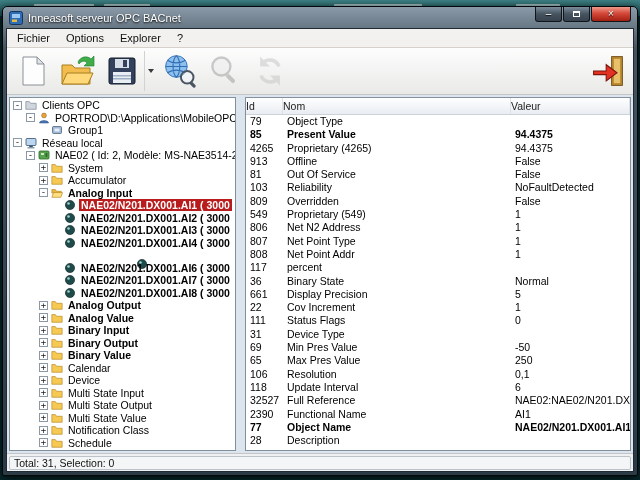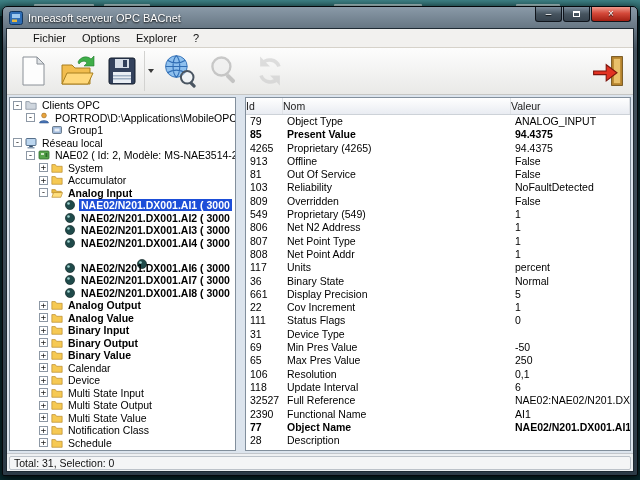--- a/index.html
+++ b/index.html
@@ -10,40 +10,40 @@
 .window{position:absolute;left:2px;top:6px;width:636px;height:470px;display:flex;flex-direction:column;
  background:linear-gradient(#8a9aa8,#44535f 42px,#2c3a46);border:1px solid #04070a;border-radius:5px 5px 2px 2px;
  box-shadow:0 2px 10px rgba(0,0,0,.85);padding:0 3px 3px}
 .titlebar{flex:0 0 21px;display:flex;align-items:center;gap:5px;padding:0 3px;color:#fff;font-size:11px;text-shadow:0 1px 2px #000;white-space:nowrap}
 .appicon svg{width:14px;height:14px;display:block}
 .winbtns{margin-left:auto;display:flex;gap:1px;align-self:flex-start}
 .wbtn{width:27px;height:15px;border:1px solid #10151c;border-top:none;border-radius:0 0 3px 3px;display:flex;align-items:center;justify-content:center;color:#fff;font-size:10px;line-height:1;background:linear-gradient(#7c8c9b,#46545f 50%,#37434e);text-shadow:0 1px 1px #000}
 .wbtn.close{width:40px;background:linear-gradient(#f09a8c,#d4493a 45%,#a31f12)}
 .maxglyph{width:7px;height:6px;border:1px solid #fff;border-top-width:2px;display:inline-block}
 .winbody{flex:1;display:flex;flex-direction:column;background:#dce4ed;border:1px solid #1f2a33;min-height:0}
-.menubar{flex:0 0 19px;display:flex;align-items:center;background:#f2f1ef;border-bottom:1px solid #d6d2ca;font-size:11px;padding-left:18px;color:#111}
+.menubar{flex:0 0 19px;display:flex;align-items:center;background:#f2f1ef;border-bottom:1px solid #d6d2ca;font-size:11px;padding-left:2px;color:#111}
 .menu-item{padding:2px 8px}
 .toolbar{flex:0 0 46px;display:flex;align-items:center;background:linear-gradient(#fdfdfd,#e9e9e7);border-bottom:1px solid #c6c6c4;padding:2px 4px;gap:3px}
 .tbtn{height:42px;min-width:42px;display:flex;align-items:center;justify-content:center;border-radius:3px}
 .tbtn.disabled{opacity:.5;filter:grayscale(1)}
 .tbtn svg{width:36px;height:36px;display:block}
 .dd{width:12px;height:40px;display:flex;align-items:center;justify-content:center;border-left:1px solid #d2d2d0;margin-left:-2px}
 .dd i{border-left:3.5px solid transparent;border-right:3.5px solid transparent;border-top:4px solid #3a3a3a}
 .spacer{flex:1}
 .main{flex:1;display:flex;min-height:0;padding:2px;gap:3px}
 .panel{background:#fff;border:1px solid #828f9c;overflow:hidden}
 .tree-panel{width:227px;display:flex;flex-direction:column;padding-top:1px}
 .titem{height:12.5px;display:flex;align-items:center;font-size:10.5px;white-space:nowrap;color:#000;flex:0 0 12.5px}
 .titem.b .tlabel{font-weight:bold}
 .exp{width:9px;height:9px;flex:0 0 9px;border:1px solid #8d98a5;background:#fff;font-size:9px;line-height:7px;text-align:center;margin:0 3px 0 0;color:#222;font-family:"DejaVu Sans Mono",monospace}
 .exp.none{border:none;background:transparent}
 .ticon{width:12px;height:12px;flex:0 0 12px;margin-right:3px}
 .ticon svg{width:12px;height:12px;display:block}
 .tlabel{padding:0 2px;overflow:hidden}
-.titem.sel .tlabel{background:#1d4ed8;color:#fff}
+.titem.sel .tlabel{background:#b91c1c;color:#fff}
 .splitter{width:3px}
 .table-panel{flex:1;display:flex;flex-direction:column;min-width:0}
 .thead{flex:0 0 17px;display:grid;grid-template-columns:37px 228px 1fr;background:linear-gradient(#ffffff,#e9ecf2);border-bottom:1px solid #cdd2d8;font-size:10.5px;color:#222}
 .thead span{padding:2px 0 0 0;border-right:1px solid #dfe2e6;overflow:hidden;white-space:nowrap}
 .tbody{flex:1;overflow:hidden}
 .trow{display:grid;grid-template-columns:37px 228px 1fr;height:13.3px;font-size:10.5px;line-height:13px;white-space:nowrap;color:#000}
 .trow span{padding-left:4px;overflow:hidden}
 .trow.b{font-weight:bold}
 .statusbar{flex:0 0 18px;display:flex;align-items:flex-end;background:#eef0f2;border-top:1px solid #c2c6cb;padding:1px 2px;font-size:10.5px}
 .statusfield{flex:1;height:14px;line-height:13px;border:1px solid #bcc2c9;border-radius:2px;padding:0 4px;color:#111;background:#f4f5f6}
@@ -433,21 +433,20 @@
         <div class="panel table-panel">
           <div class="thead">
             <span>Id</span>
             <span>Nom</span>
             <span>Valeur</span>
           </div>
           <div class="tbody">
               <div class="trow">
                 <span>79</span>
                 <span>Object Type</span>
-                <span>ANALOG_INPUT</span>
               </div>
               <div class="trow b">
                 <span>85</span>
                 <span>Present Value</span>
                 <span>94.4375</span>
               </div>
               <div class="trow">
                 <span>4265</span>
                 <span>Proprietary (4265)</span>
                 <span>94.4375</span>
@@ -487,21 +486,20 @@
                 <span>Net Point Type</span>
                 <span>1</span>
               </div>
               <div class="trow">
                 <span>808</span>
                 <span>Net Point Addr</span>
                 <span>1</span>
               </div>
               <div class="trow">
                 <span>117</span>
-                <span>Units</span>
                 <span>percent</span>
               </div>
               <div class="trow">
                 <span>36</span>
                 <span>Binary State</span>
                 <span>Normal</span>
               </div>
               <div class="trow">
                 <span>661</span>
                 <span>Display Precision</span>

